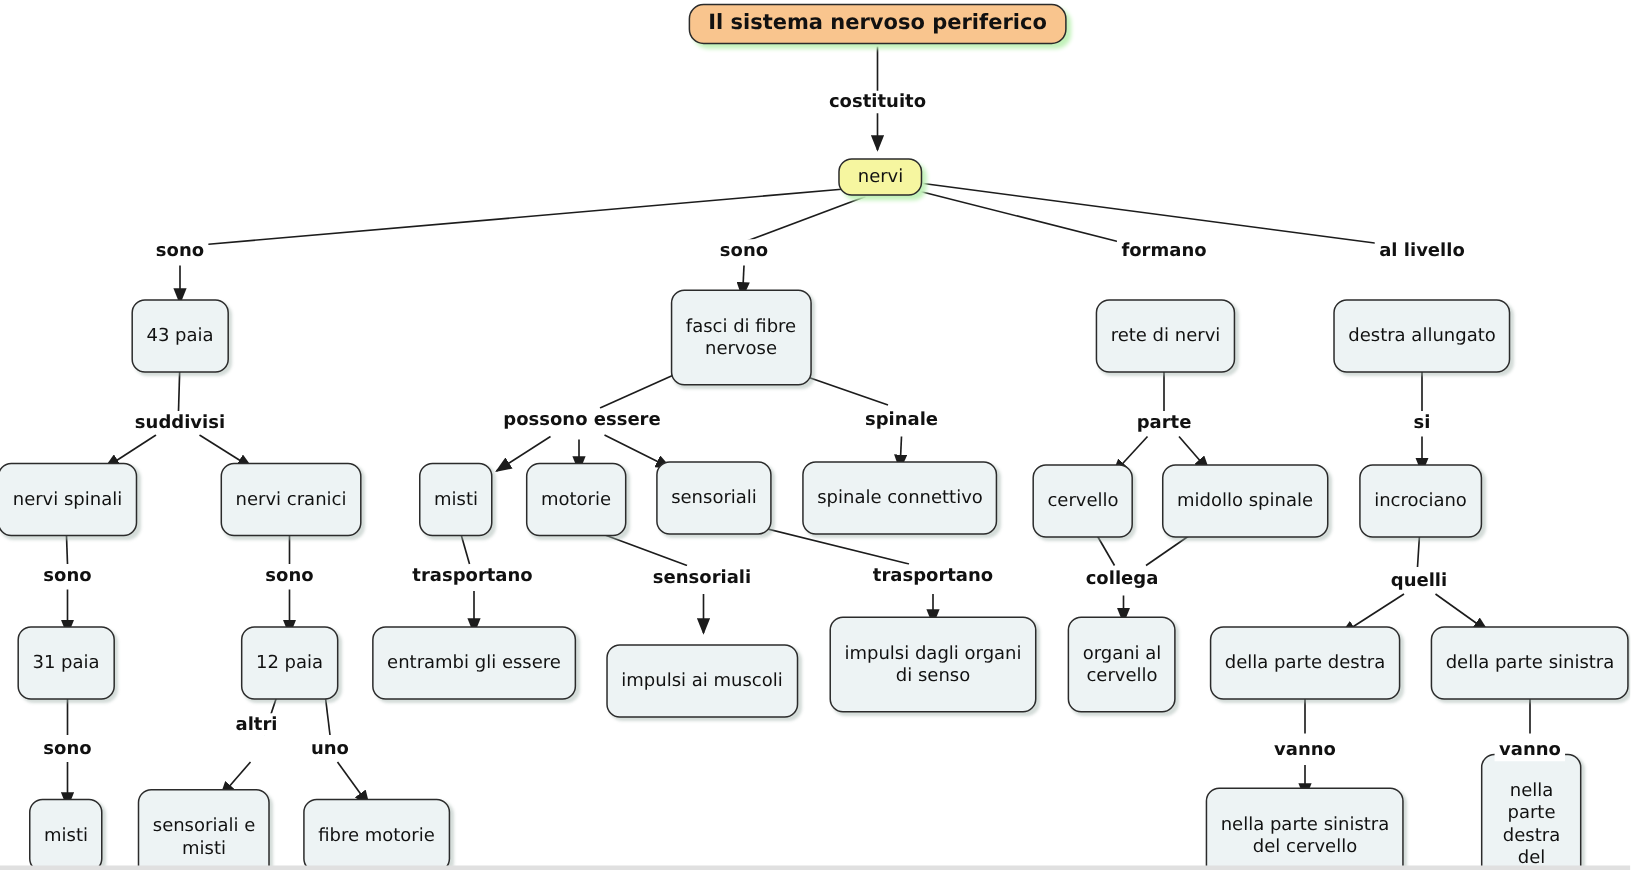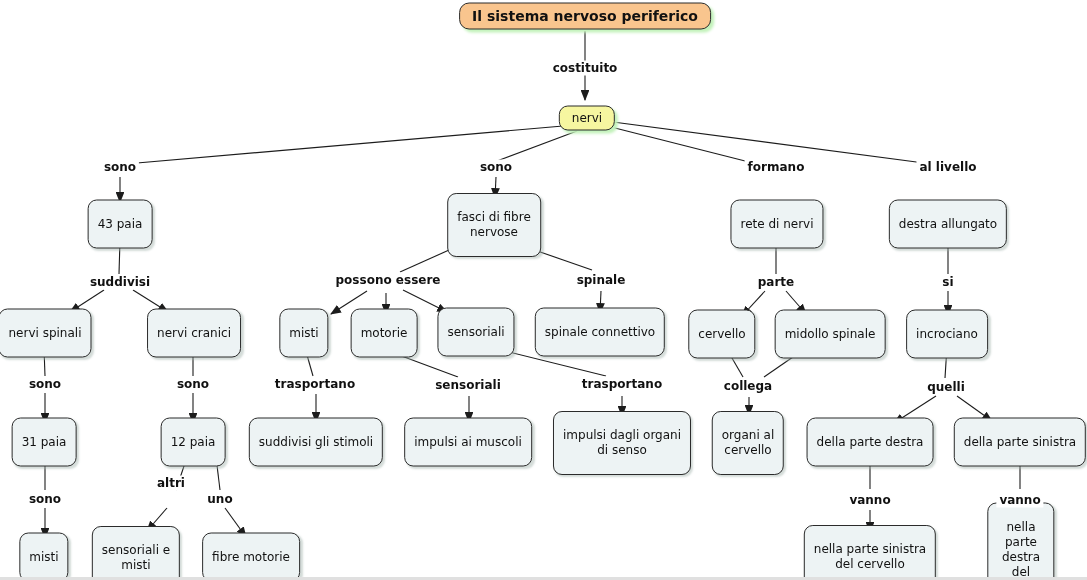--- a/index.html
+++ b/index.html
@@ -122,22 +122,22 @@
   <div class="node" style="left:304px;top:333px">misti</div>
   <div class="node" style="left:384px;top:333px">motorie</div>
   <div class="node" style="left:476px;top:332px">sensoriali</div>
   <div class="node" style="left:600px;top:332px">spinale connettivo</div>
   <div class="node" style="left:722px;top:334px">cervello</div>
   <div class="node" style="left:830px;top:334px">midollo spinale</div>
   <div class="node" style="left:947px;top:334px">incrociano</div>
 
   <div class="node" style="left:44px;top:442px">31 paia</div>
   <div class="node" style="left:193px;top:442px">12 paia</div>
-  <div class="node" style="left:316px;top:442px">suddivisi gli stimoli</div>
-  <div class="node" style="left:468px;top:442px">impulsi ai muscoli</div>
+  <div class="node" style="left:316px;top:442px">entrambi gli essere</div>
+  <div class="node" style="left:468px;top:454px">impulsi ai muscoli</div>
   <div class="node ml" style="left:622px;top:443px">impulsi dagli organi
 di senso</div>
   <div class="node ml" style="left:748px;top:443px">organi al
 cervello</div>
   <div class="node" style="left:1020px;top:442px">della parte sinistra</div>
   <div class="node" style="left:870px;top:442px">della parte destra</div>
 
   <div class="node" style="left:44px;top:557px">misti</div>
   <div class="node ml" style="left:136px;top:558px">sensoriali e
 misti</div>

